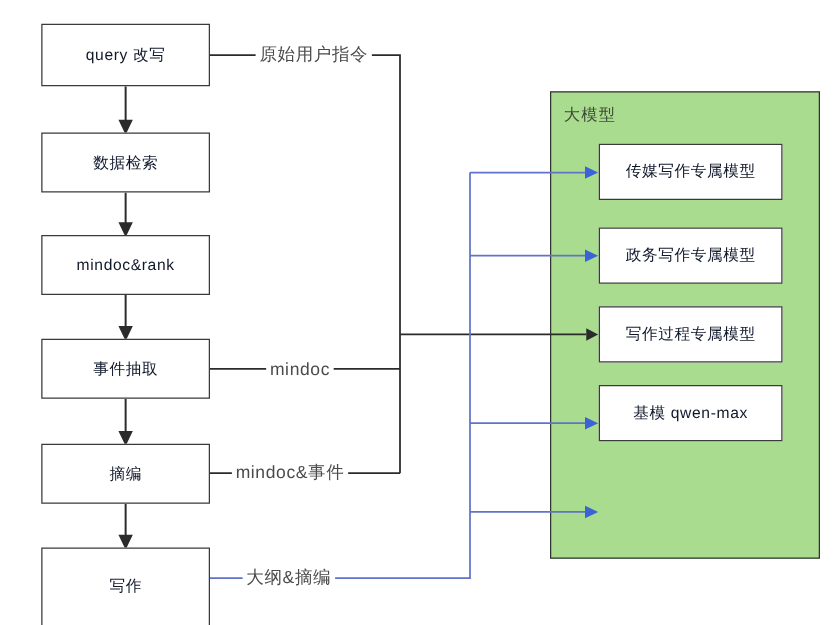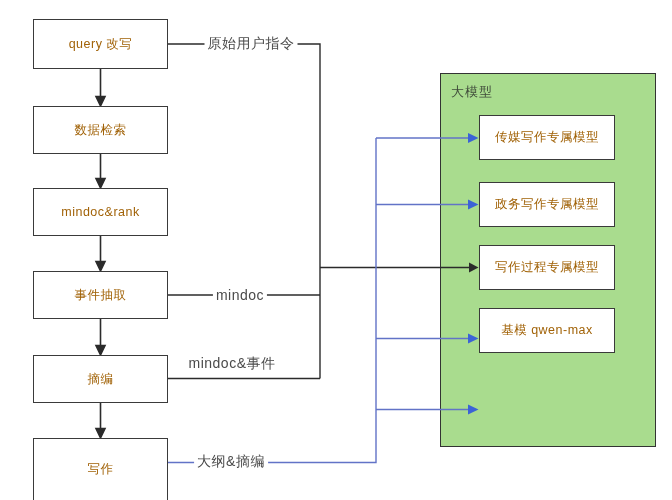--- a/index.html
+++ b/index.html
@@ -23,32 +23,32 @@
   }
   .box {
     position: absolute;
     box-sizing: border-box;
     background: #ffffff;
     border: 1.5px solid var(--box-border, #3a3a3a);
     display: flex;
     align-items: center;
     justify-content: center;
     font-size: 12.5px;
-    color: #a16207;
+    color: #0f172a;
     letter-spacing: 0.5px;
     white-space: nowrap;
   }
   .flow-box {
     left: 33px;
     width: 135px;
     height: 48px;
   }
   .model-box {
     left: 479px;
-    width: 136px;
+    width: 147px;
     height: 45px;
   }
   .panel {
     position: absolute;
     box-sizing: border-box;
     left: 440px;
     top: 73px;
     width: 216px;
     height: 374px;
     background: var(--group-fill, #a9dc8e);
@@ -127,16 +127,16 @@
   <div class="box flow-box" style="top:355px">摘编</div>
   <div class="box flow-box" style="top:438px;height:63px">写作</div>
 
   <div class="box model-box" style="top:115px">传媒写作专属模型</div>
   <div class="box model-box" style="top:182px">政务写作专属模型</div>
   <div class="box model-box" style="top:245px">写作过程专属模型</div>
   <div class="box model-box" style="top:308px">基模 qwen-max</div>
 
   <div class="edge-label" style="left:251px;top:44px">原始用户指令</div>
   <div class="edge-label" style="left:240px;top:295px">mindoc</div>
-  <div class="edge-label" style="left:232px;top:364px">mindoc&amp;事件</div>
+  <div class="edge-label" style="left:232px;top:378px">mindoc&amp;事件</div>
   <div class="edge-label" style="left:231px;top:462px">大纲&amp;摘编</div>
 
 </div>
 
 </body></html>

